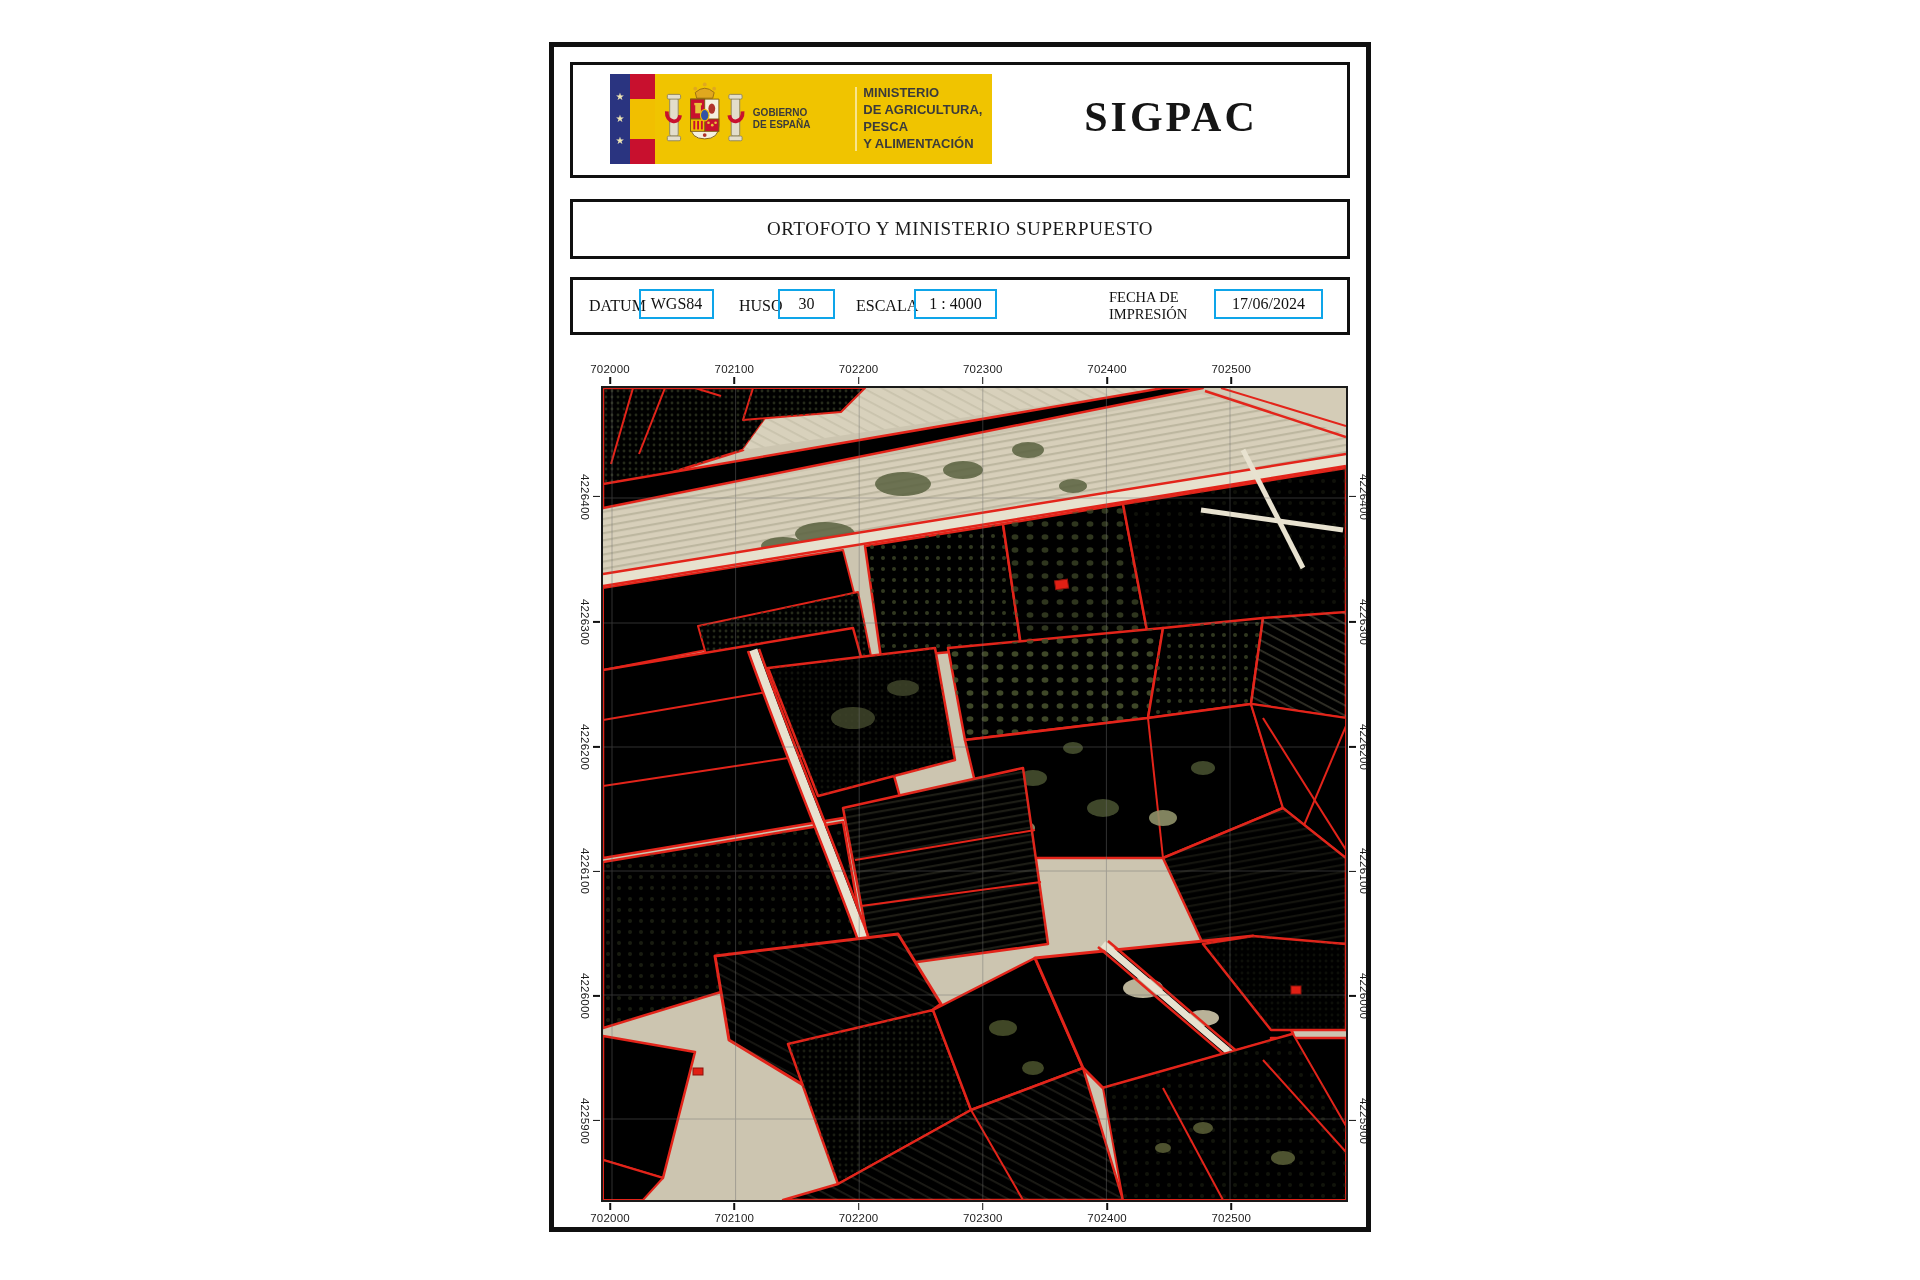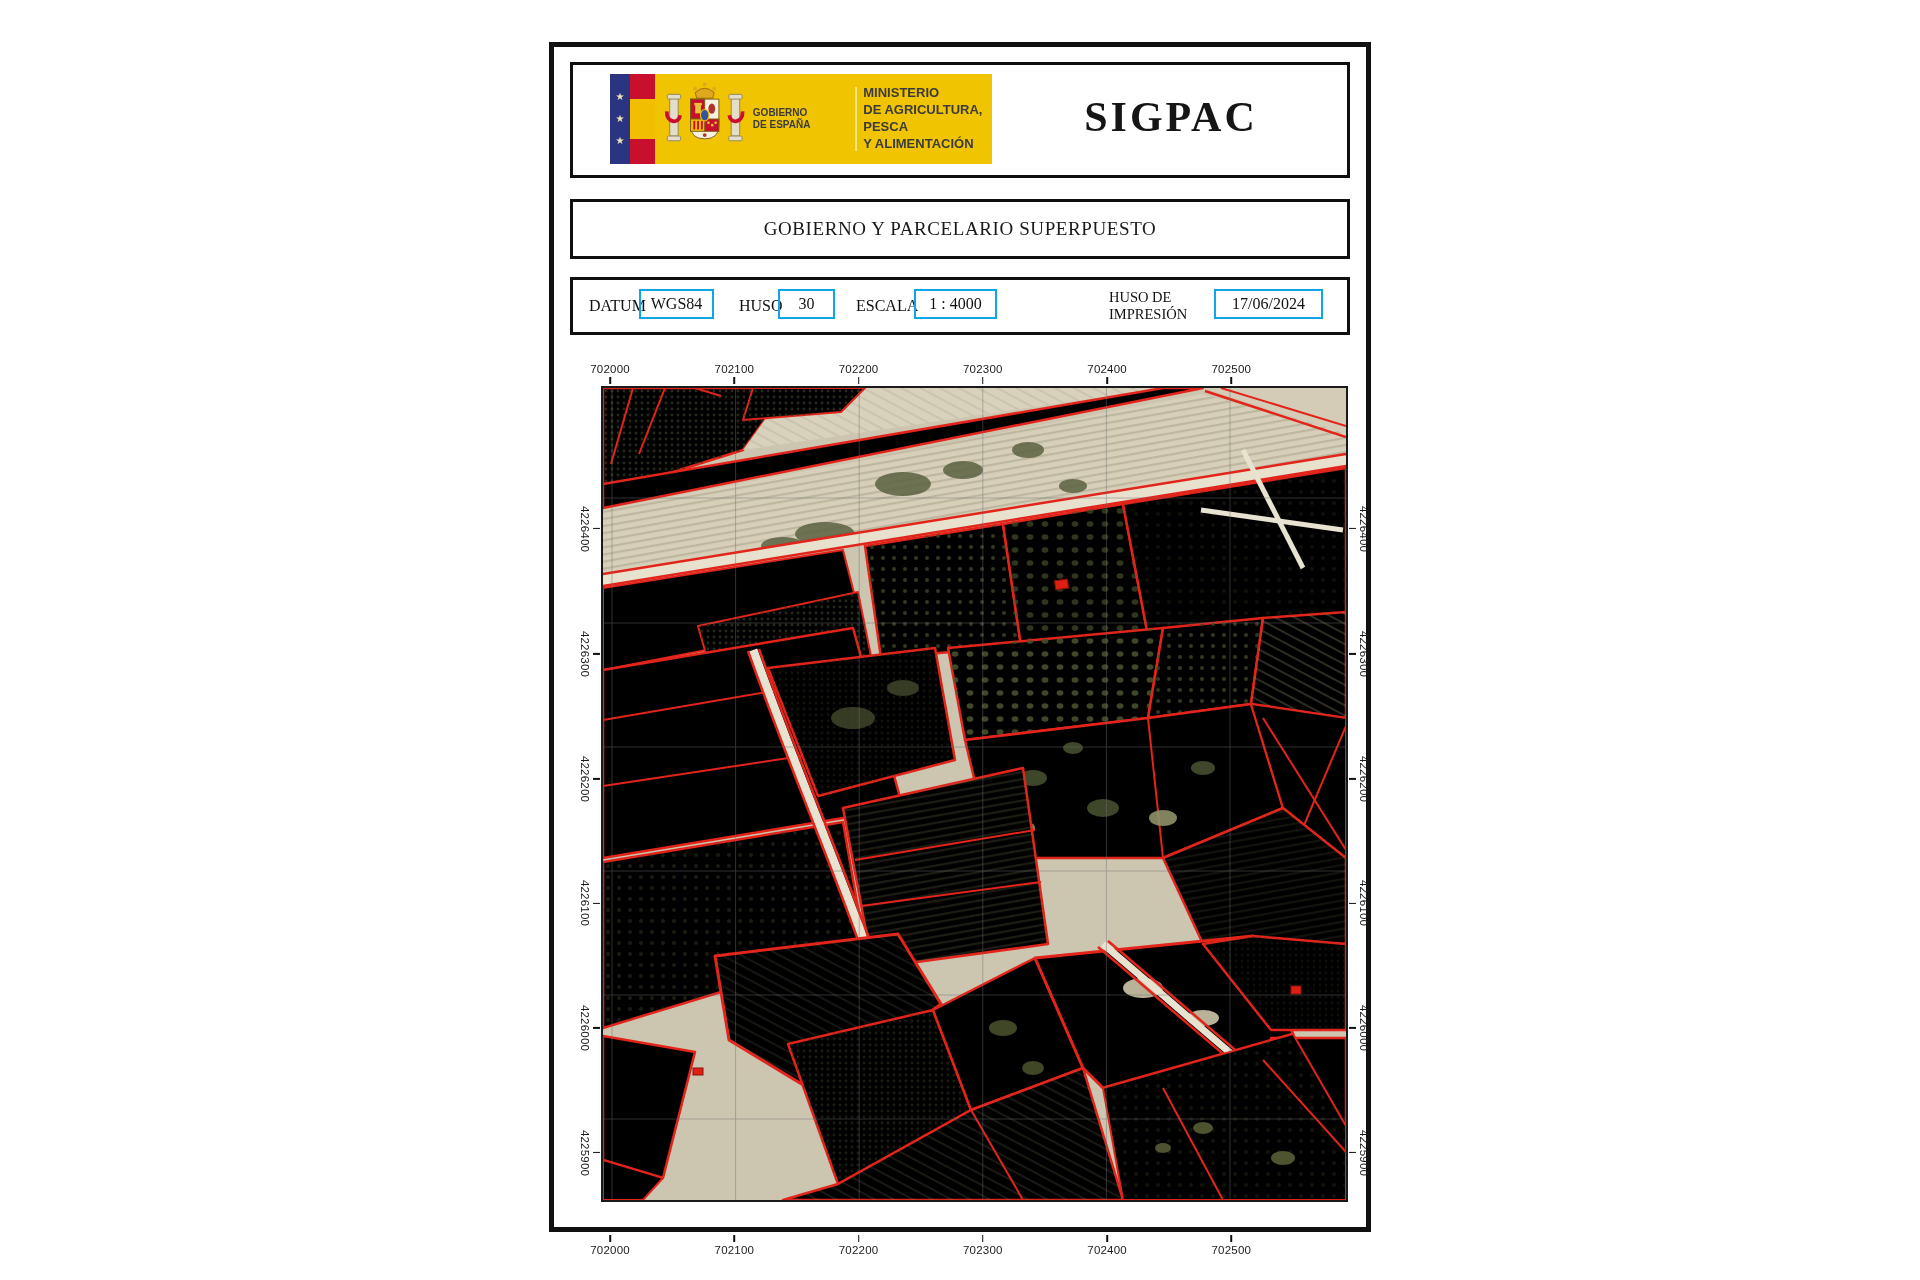--- a/index.html
+++ b/index.html
@@ -40,21 +40,21 @@
 
   
   .map-frame{position:absolute;left:47px;top:339px;width:743px;height:812px;
              border:2px solid #1a1a1a;background:#ccc5b0;}
   .map-frame svg{display:block;width:100%;height:100%;}
   .axis{position:absolute;}
   #axis-top{left:47px;top:311px;width:747px;height:26px;}
   #axis-bottom{left:47px;top:1156px;width:747px;height:26px;}
   #axis-left{left:13px;top:339px;width:33px;height:816px;}
   #axis-right{left:795px;top:339px;width:33px;height:816px;}
-  .tick{position:absolute;display:flex;gap:2px;margin-top:32px;}
+  .tick{position:absolute;display:flex;gap:2px;}
   #axis-top .tick{flex-direction:column;align-items:center;bottom:0;transform:translateX(-50%);}
   #axis-bottom .tick{flex-direction:column-reverse;align-items:center;top:0;transform:translateX(-50%);}
   #axis-left .tick{flex-direction:row;align-items:center;right:0;transform:translateY(-50%);}
   #axis-right .tick{flex-direction:row-reverse;align-items:center;left:0;transform:translateY(-50%);}
   .tlabel{font-family:"Liberation Sans",sans-serif;font-size:11.5px;color:#1b1b1b;letter-spacing:.2px;}
   .vlabel{writing-mode:vertical-rl;}
   #axis-top .tline,#axis-bottom .tline{width:1.5px;height:7px;background:#111;}
   #axis-left .tline,#axis-right .tline{width:7px;height:1.5px;background:#111;}
 
   
@@ -122,32 +122,32 @@
       <div class="min-text">
         <div>MINISTERIO</div>
         <div>DE AGRICULTURA, PESCA</div>
         <div>Y ALIMENTACIÓN</div>
       </div>
     </div>
     <div class="sigpac-title">SIGPAC</div>
   </div>
 
   <div class="box subtitle-box">
-    <span class="subtitle-text">GOBIERNO Y PARCELARIO SUPERPUESTO</span>
+    <span class="subtitle-text">ORTOFOTO Y MINISTERIO SUPERPUESTO</span>
   </div>
 
   <div class="box meta-box">
     <span class="mlabel" style="left:16px">DATUM</span>
     <span class="mvalue" style="left:66px;width:71px">WGS84</span>
     <span class="mlabel" style="left:166px">HUSO</span>
     <span class="mvalue" style="left:205px;width:53px">30</span>
     <span class="mlabel" style="left:283px">ESCALA</span>
     <span class="mvalue" style="left:341px;width:79px">1 : 4000</span>
     <span class="fecha-label">
-      <span style="display:block">HUSO DE</span>
+      <span style="display:block">FECHA DE</span>
       <span style="display:block">IMPRESIÓN</span>
     </span>
     <span class="mvalue" style="left:641px;width:105px">17/06/2024</span>
   </div>
 
   <div class="axis" id="axis-top">
       <div class="tick" style="left: 1.21%;">
         <span class="tlabel">702000</span>
         <i class="tline"></i>
       </div>

